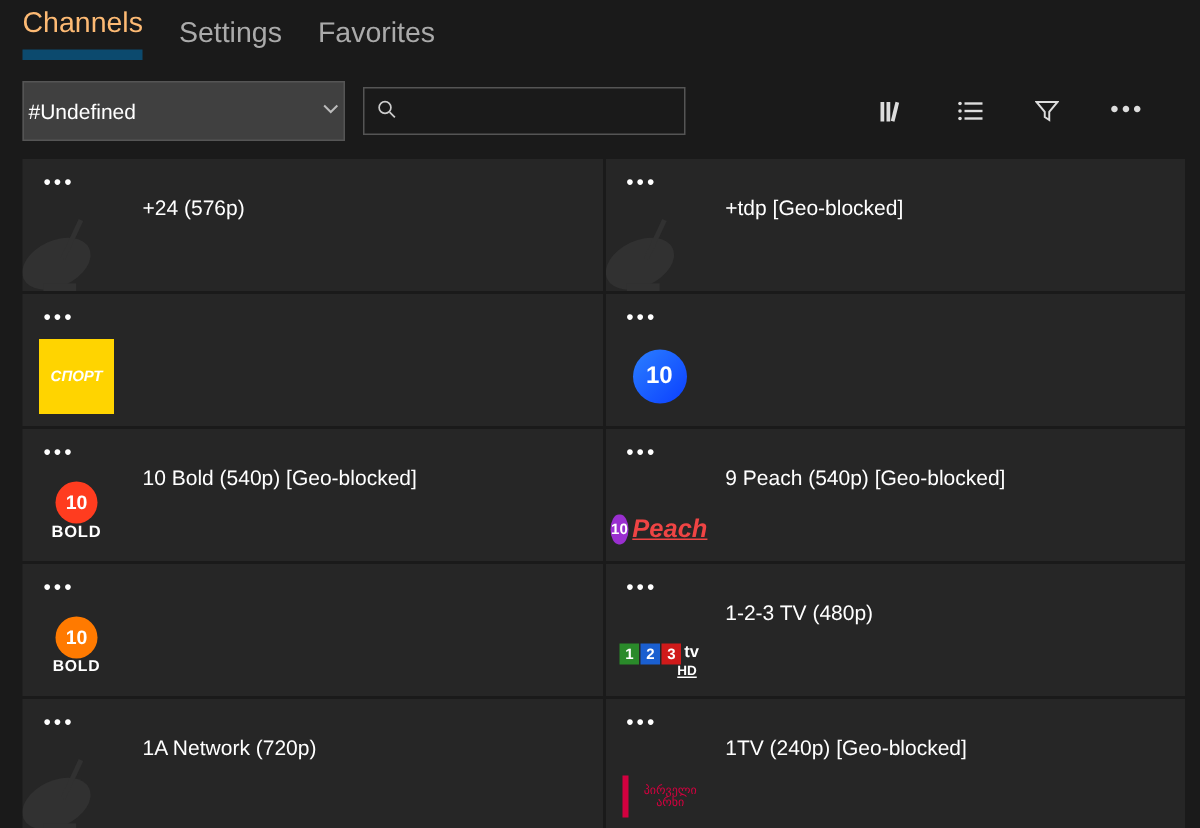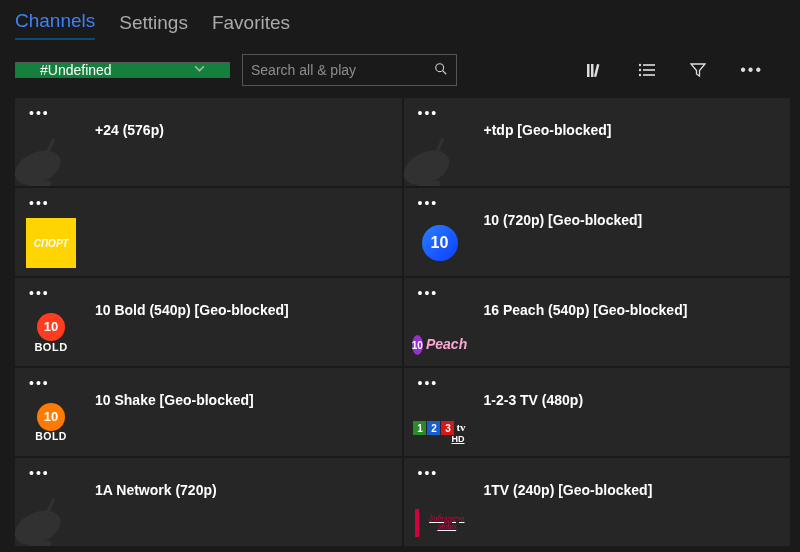--- a/index.html
+++ b/index.html
@@ -18,39 +18,39 @@
     align-items: flex-end;
   }
   .tab {
     font-size: 19px;
     color: #aaaaaa;
     padding-bottom: 6px;
     cursor: pointer;
     font-weight: 400;
   }
   .tab.active {
-    color: #3b82f6;
-    border-bottom: 2px solid #0c4a6e;
+    color: #fdba74;
+    border-bottom: 7px solid #0c4a6e;
   }
   .toolbar {
     display: flex;
     align-items: center;
     gap: 12px;
     padding: 14px 15px 12px 15px;
   }
   .dropdown {
     width: 215px;
-    height: 16px;
+    height: 40px;
     border: 1px solid #555;
-    background: #15803d;
+    background: #404040;
     color: #fff;
     display: flex;
     align-items: center;
     justify-content: space-between;
-    padding: 0 24px;
+    padding: 0 3px;
     font-size: 14px;
     cursor: pointer;
   }
   .dropdown .chev { color: #bbb; font-size: 12px; }
   .searchbox {
     width: 215px;
     height: 32px;
     border: 1px solid #555;
     background: #1a1a1a;
     display: flex;
@@ -129,21 +129,21 @@
     line-height:1.1;
   }
   .card .text-col {
     flex: 1;
     padding-left: 14px;
     padding-top: 16px;
   }
   .card .title {
     font-size: 14px;
     color: #fff;
-    font-weight: 700;
+    font-weight: 400;
   }
 
   
   .logo-dish {
     position:absolute; left:-8px; bottom:-8px;
     width:70px; height:70px;
   }
   .logo-dish svg { width:100%; height:100%; }
 
   .logo-sport { background:#ffd400; color:#000; font-weight:900; display:flex; align-items:center; justify-content:center; font-size:13px; font-style:italic; }
@@ -151,28 +151,28 @@
     width:36px;height:36px;border-radius:50%;
     background:linear-gradient(135deg,#2b7fff,#0b3fff);
     display:flex;align-items:center;justify-content:center;
     font-weight:900;font-size:16px;color:#fff;
   }
   .logo-10bold { display:flex; flex-direction:column; align-items:center; }
   .logo-10bold .circ{width:28px;height:28px;border-radius:50%;background:#ff3c1f;display:flex;align-items:center;justify-content:center;font-weight:900;font-size:13px;}
   .logo-10bold .txt{font-weight:900;font-size:11px;letter-spacing:0.5px;}
   .logo-peach { display:flex; align-items:center; gap:3px; }
   .logo-peach .circ{width:20px;height:20px;border-radius:50%;background:#9a2fd0;display:flex;align-items:center;justify-content:center;font-weight:900;font-size:10px;}
-  .logo-peach .txt{font-weight:700;font-size:14px;color:#f9a8d4;font-style:italic;}
+  .logo-peach .txt{font-weight:700;font-size:17px;color:#ef4444;font-style:italic;text-decoration:underline;}
   .logo-10shake { display:flex; flex-direction:column; align-items:center;}
   .logo-10shake .circ{width:28px;height:28px;border-radius:50%;background:#ff7a00;display:flex;align-items:center;justify-content:center;font-weight:900;font-size:13px;}
   .logo-10shake .txt{font-weight:900;font-size:10.5px;letter-spacing:0.5px;}
   .logo-123 { display:flex; flex-direction:column; align-items:center; font-weight:700; font-size:10px;}
   .logo-123 .row{display:flex;gap:1px;}
   .logo-123 .b{width:13px;height:14px;display:flex;align-items:center;justify-content:center;font-size:10px;font-weight:900;}
-  .logo-1tv { display:flex; align-items:center; gap:10px;text-decoration:underline; }
+  .logo-1tv { display:flex; align-items:center; gap:10px; }
   .logo-1tv .bar{width:10px;height:28px;background:#d3003f;}
   .logo-1tv .txt{font-size:8px;color:#d3003f;line-height:1;}
 
 </style>
 </head>
 <body>
 
 <div class="tabs">
   <div class="tab active">Channels</div>
   <div class="tab">Settings</div>
@@ -182,21 +182,20 @@
 <div class="toolbar">
   <div class="dropdown">
     <span>#Undefined</span>
     <span class="chev">
       <svg width="11" height="11" viewBox="0 0 10 10">
           <path d="M1 3 L5 7 L9 3" stroke="#bbb" stroke-width="1.2" fill="none"></path>
         </svg>
     </span>
   </div>
   <div class="searchbox">
-    <input type="text" placeholder="Search all &amp; play" style="">
     <span class="sicon">
       <svg width="14" height="14" viewBox="0 0 16 16">
           <circle cx="6.5" cy="6.5" r="4.5" stroke="#ccc" stroke-width="1.3" fill="none"></circle>
           <line x1="10" y1="10" x2="14" y2="14" stroke="#ccc" stroke-width="1.3"></line>
         </svg>
     </span>
   </div>
   <div class="tool-icons">
     <span>
       <svg width="18" height="16" viewBox="0 0 18 16">
@@ -261,23 +260,20 @@
         <div class="logo logo-sport">СПОРТ</div>
       </div>
     </div>
     <div class="card">
       <div class="logo-col">
         <div class="more">•••</div>
         <div class="logo">
           <div class="logo-10">10</div>
         </div>
       </div>
-      <div class="text-col">
-        <div class="title">10 (720p) [Geo-blocked]</div>
-      </div>
     </div>
     <div class="card">
       <div class="logo-col">
         <div class="more">•••</div>
         <div class="logo logo-10bold">
           <div class="circ">10</div>
           <div class="txt">BOLD</div>
         </div>
       </div>
       <div class="text-col">
@@ -286,44 +282,41 @@
     </div>
     <div class="card">
       <div class="logo-col">
         <div class="more">•••</div>
         <div class="logo logo-peach" style="margin-top:30px;">
           <div class="circ">10</div>
           <div class="txt">Peach</div>
         </div>
       </div>
       <div class="text-col">
-        <div class="title">16 Peach (540p) [Geo-blocked]</div>
+        <div class="title">9 Peach (540p) [Geo-blocked]</div>
       </div>
     </div>
     <div class="card">
       <div class="logo-col">
         <div class="more">•••</div>
         <div class="logo logo-10shake">
           <div class="circ">10</div>
           <div class="txt">BOLD</div>
         </div>
-      </div>
-      <div class="text-col">
-        <div class="title">10 Shake [Geo-blocked]</div>
       </div>
     </div>
     <div class="card">
       <div class="logo-col">
         <div class="more">•••</div>
         <div class="logo logo-123" style="margin-top:26px;">
           <div class="row">
             <div class="b" style="background:#2a8a2a">1</div>
             <div class="b" style="background:#1a5fd0">2</div>
             <div class="b" style="background:#d01a1a">3</div>
-            <div style="color:#fff;font-size:11px;margin-left:1px;font-family:Liberation Serif, serif;">tv</div>
+            <div style="color:#fff;font-size:11px;margin-left:1px;">tv</div>
           </div>
           <div style="color:#fff;font-size:9px;align-self:flex-end;text-decoration:underline;">HD</div>
         </div>
       </div>
       <div class="text-col">
         <div class="title">1-2-3 TV (480p)</div>
       </div>
     </div>
     <div class="card">
       <div class="logo-dish"><svg viewBox="0 0 64 64">

